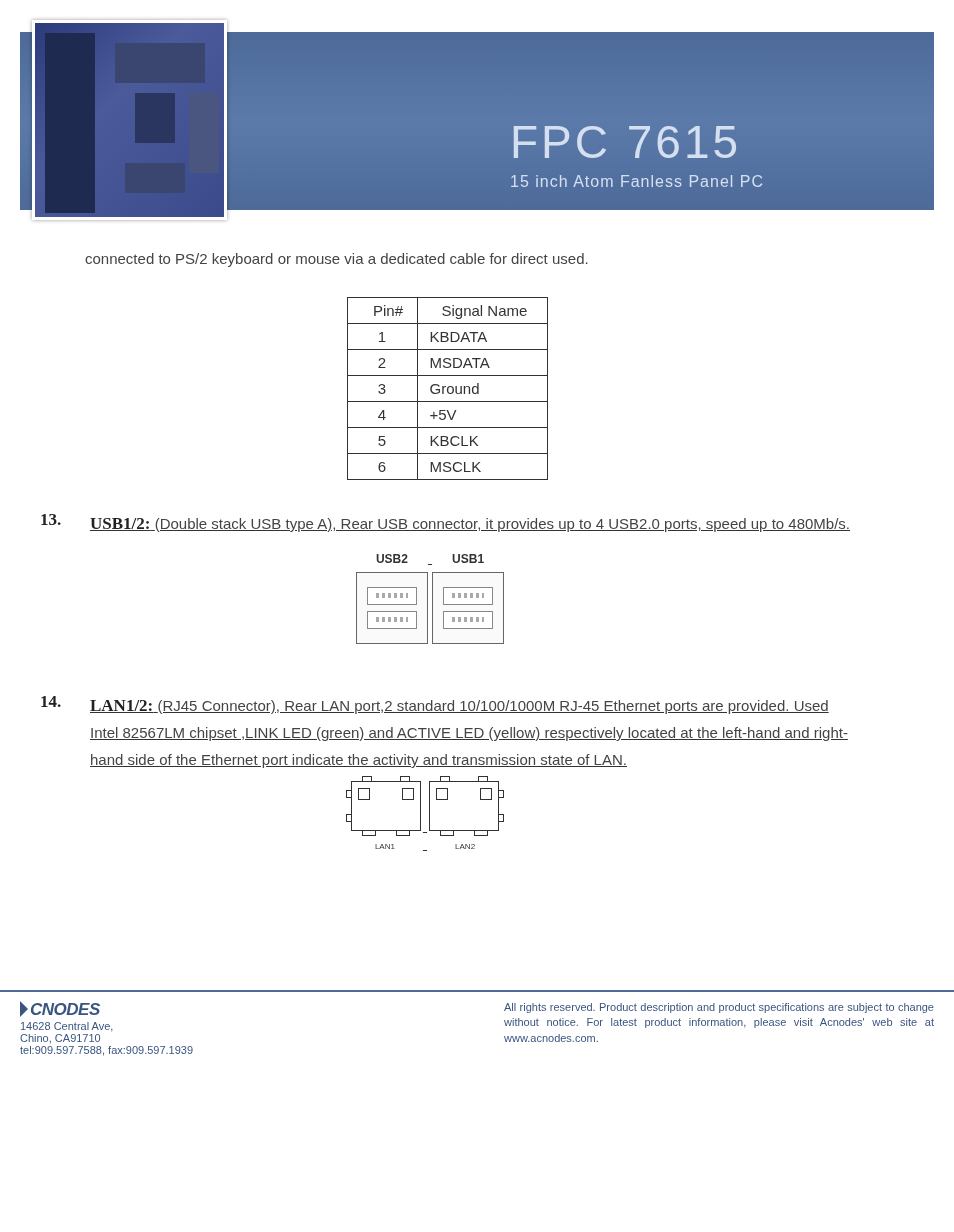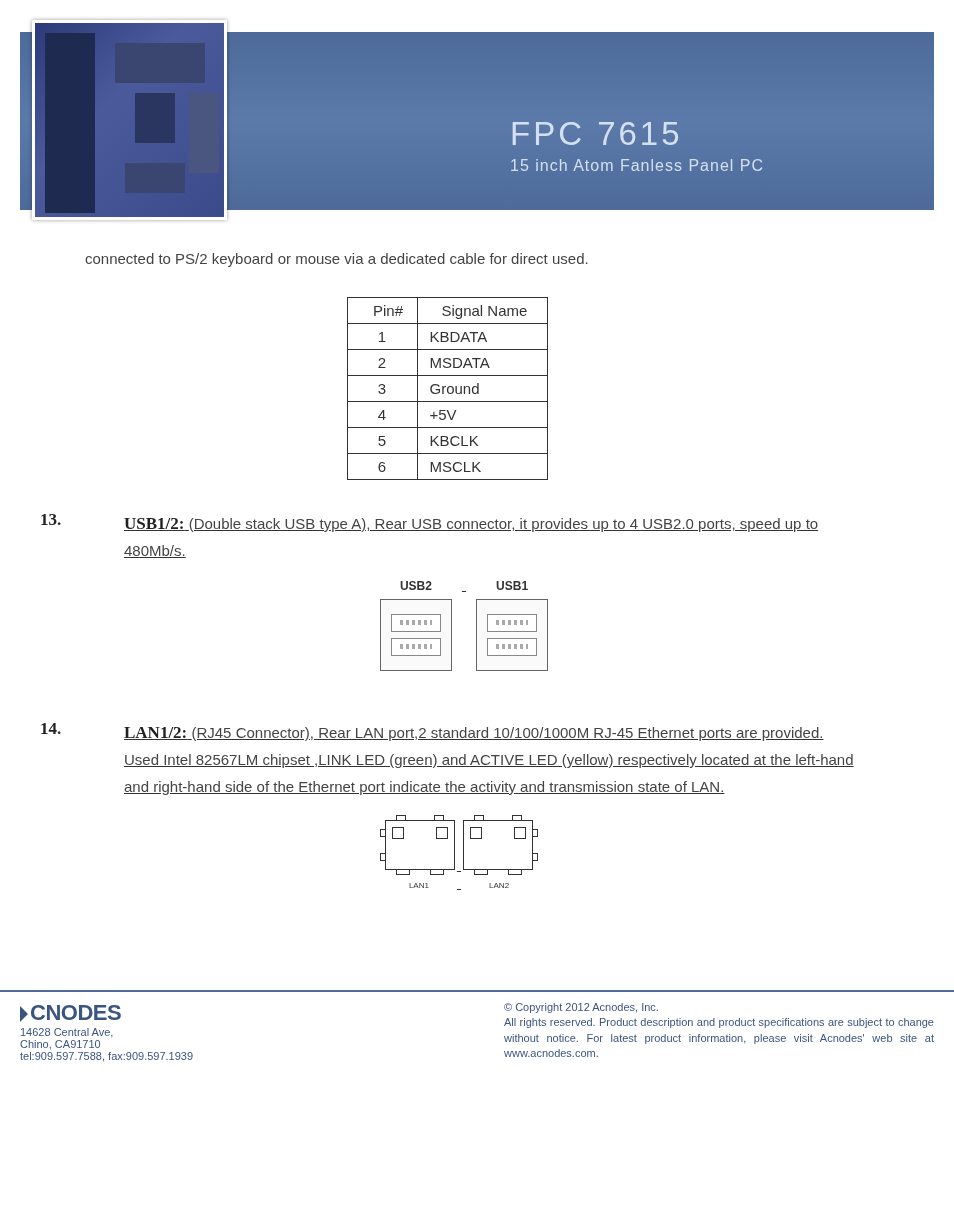--- a/index.html
+++ b/index.html
@@ -8,54 +8,54 @@
 .header { position: relative; height: 200px; margin-bottom: 30px; }
 .header-bg { position: absolute; top: 12px; left: 0; right: 0; height: 178px; background: linear-gradient(to bottom, #4d6a99 0%, #5b7aaa 50%, #4d6a99 100%); }
 .header-img { position: absolute; top: 0; left: 12px; width: 195px; height: 200px; background: linear-gradient(135deg, #2a3a7a 0%, #4a5a9a 40%, #3a4a8a 100%); border: 3px solid #fff; box-shadow: 0 0 4px rgba(0,0,0,0.4); overflow: hidden; }
 .board-detail { position: absolute; background: #1a2555; }
 .bd1 { top: 10px; left: 10px; width: 50px; height: 180px; background: #1f2a50; }
 .bd2 { top: 20px; left: 80px; width: 90px; height: 40px; background: #3a4570; }
 .bd3 { top: 70px; left: 100px; width: 40px; height: 50px; background: #2a3560; }
 .bd4 { top: 140px; left: 90px; width: 60px; height: 30px; background: #3a4570; }
 .bd5 { top: 70px; right: 5px; width: 30px; height: 80px; background: #4a5580; }
 .header-title { position: absolute; top: 95px; left: 490px; color: #d4e0f0; font-family: Verdana, sans-serif; }
-.header-title .model { font-size: 33px; letter-spacing: 3px; font-weight: 400; }
+.header-title .model { font-size: 46px; letter-spacing: 3px; font-weight: 400; }
 .header-title .sub { font-size: 16px; letter-spacing: 1px; margin-top: 4px; }
 .content { padding: 0 80px 0 20px; min-height: 740px; }
 .intro { margin-left: 45px; margin-bottom: 30px; color: #444; }
 .pin-table { border-collapse: collapse; margin: 0 auto 30px auto; }
 .pin-table td, .pin-table th { border: 1px solid #333; padding: 4px 12px; }
 .pin-table th { font-weight: 400; text-align: center; padding-left: 24px; }
 .pin-table td:first-child { text-align: center; width: 70px; }
 .pin-table td:last-child { width: 130px; }
-.item { display: flex; margin-bottom: 24px; gap: 34px; }
+.item { display: flex; margin-bottom: 24px; }
 .item-num { width: 50px; font-weight: bold; color: #222; font-family: 'Times New Roman', serif; font-size: 17px; }
 .item-body { flex: 1; text-decoration: underline; }
 .item-label { font-weight: bold; color: #222; font-family: 'Times New Roman', serif; font-size: 17px; }
 .item-text { color: #444; line-height: 1.8; }
 .diagram { text-align: center; margin: 12px 0 24px 200px; width: 280px; }
-.usb-group { display: inline-block; margin: 0 10px; }
+.usb-group { display: inline-block; margin: 0 0; }
 .usb-label { font-size: 12px; font-weight: bold; margin-bottom: 6px; }
 .usb-box { border: 1px solid #666; padding: 8px 10px; background: #fafafa; }
 .usb-port { width: 50px; height: 18px; border: 1px solid #888; margin: 6px auto; background: #fff; position: relative; }
 .usb-port::after { content: ''; position: absolute; top: 5px; left: 8px; right: 8px; height: 5px; background: repeating-linear-gradient(90deg, #aaa 0 3px, transparent 3px 6px); }
-.lan-diagram { text-align: center; margin: 20px 0 0 190px; width: 290px; }
+.lan-diagram { text-align: center; margin: 8px 0 0 190px; width: 290px; }
 .lan-box { display: inline-block; border: 1px solid #333; width: 70px; height: 50px; margin: 0 2px; position: relative; }
 .lan-led { position: absolute; top: -6px; width: 10px; height: 6px; border: 1px solid #333; background: #fff; }
 .lan-led.l { left: 10px; } .lan-led.r { right: 10px; }
 .lan-tab { position: absolute; width: 6px; height: 8px; border: 1px solid #333; background: #fff; }
 .lan-tab.tl { left: -6px; top: 8px; } .lan-tab.tr { right: -6px; top: 8px; }
 .lan-tab.bl { left: -6px; bottom: 8px; } .lan-tab.br { right: -6px; bottom: 8px; }
 .lan-notch { position: absolute; bottom: -6px; width: 14px; height: 6px; border: 1px solid #333; background: #fff; }
 .lan-notch.l { left: 10px; } .lan-notch.r { right: 10px; }
 .lan-sq { position: absolute; top: 6px; width: 12px; height: 12px; border: 1px solid #333; }
 .lan-sq.l { left: 6px; } .lan-sq.r { right: 6px; }
 .lan-label { text-align: center; font-size: 8px; margin-top: 8px; display: inline-block; width: 76px; }
 .footer { border-top: 2px solid #4d6a99; padding: 8px 20px 30px 20px; display: flex; justify-content: space-between; font-size: 11px; color: #3a5580; }
-.footer-left .logo { font-size: 22px; font-weight: bold; color: #3a5580; letter-spacing: -0.5px; }
+.footer-left .logo { font-size: 17px; font-weight: bold; font-style: italic; color: #3a5580; letter-spacing: -0.5px; }
 .footer-left .logo::before { content: ''; display: inline-block; width: 0; height: 0; border-left: 8px solid #3a5580; border-top: 8px solid transparent; border-bottom: 8px solid transparent; margin-right: 2px; vertical-align: -2px; }
 .footer-right { width: 430px; line-height: 1.4; }
 </style>
 </head>
 <body>
 
 <div class="page">
   <div class="header">
     <div class="header-bg"></div>
     <div class="header-img">
@@ -162,16 +162,15 @@
 </div>
 
 <div class="footer">
   <div class="footer-left">
     <div class="logo">CNODES</div>
     <div>14628 Central Ave,</div>
     <div>Chino, CA91710</div>
     <div>tel:909.597.7588, fax:909.597.1939</div>
   </div>
   <div class="footer-right">
-    <div>© Copyright 2012 Acnodes, Inc.</div>
     <div style="text-align:justify">All rights reserved. Product description and product specifications are subject to change without notice. For latest product information, please visit Acnodes' web site at www.acnodes.com.</div>
   </div>
 </div>
 
 </body></html>

